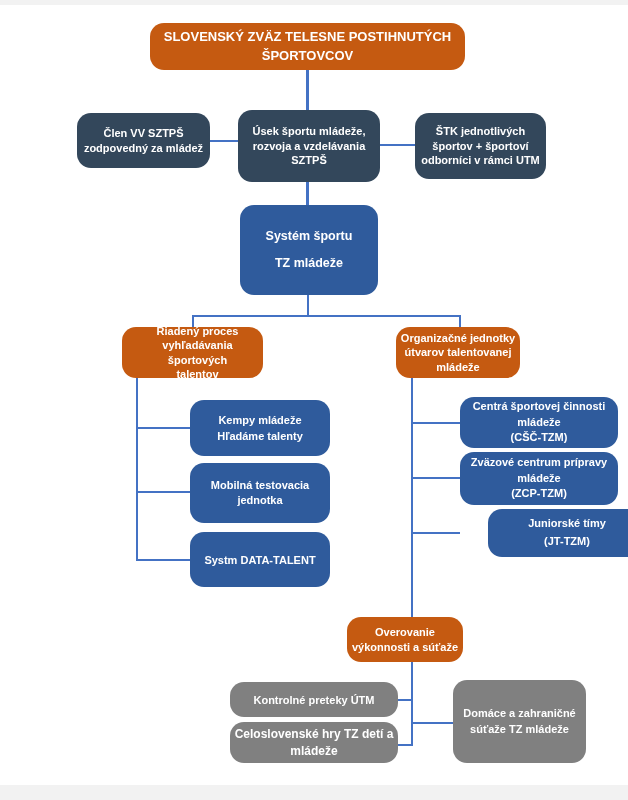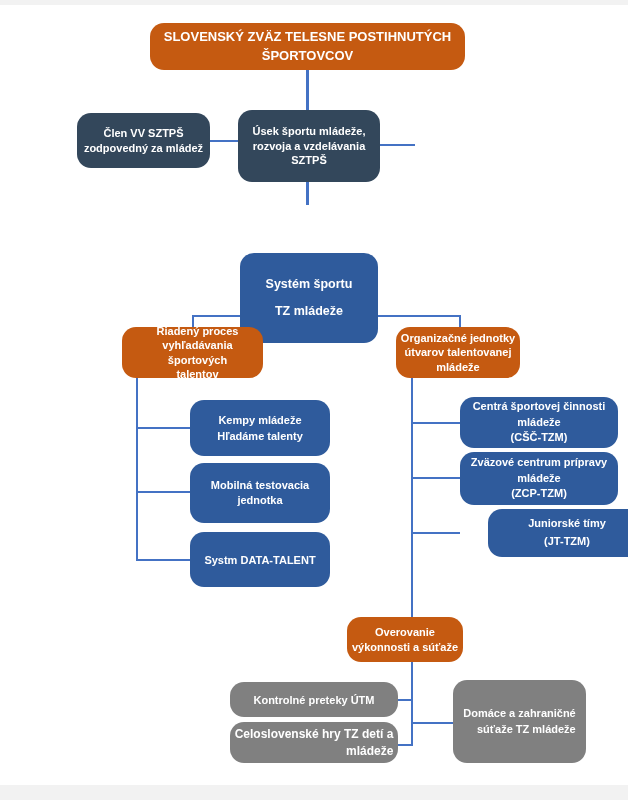--- a/index.html
+++ b/index.html
@@ -13,29 +13,29 @@
   #footer-strip { left:0; top:785px; width:628px; height:15px; }
 
   .node {
     position:absolute; display:flex; align-items:center; justify-content:center;
     text-align:center; color:#ffffff; font-weight:700; white-space:pre-line;
     box-sizing:border-box; padding:2px;border-radius:14px;
   }
   .orange { background:#C55A11; }
   .navy   { background:#33475B; }
   .blue   { background:#2F5B9C; }
-  .gray   { background:#808080;text-align:right; }
+  .gray   { background:#808080; }
 
   .conn { position:absolute; background:#4472C4; }
 
   #n-title        { left:150px; top:23px;  width:315px; height:47px; font-size:13px; line-height:1.45; padding:0; }
   #n-clen         { left:77px;  top:113px; width:133px; height:55px; font-size:11px; line-height:1.35; }
   #n-usek         { left:238px; top:110px; width:142px; height:72px; font-size:11px; line-height:1.35; }
   #n-stk          { left:415px; top:113px; width:131px; height:66px; font-size:11px; line-height:1.35; }
-  #n-system       { left:240px; top:205px; width:138px; height:90px; font-size:12.5px; line-height:2.2;margin-top:48px; }
+  #n-system       { left:240px; top:205px; width:138px; height:90px; font-size:12.5px; line-height:2.2; }
   #n-riadeny      { left:122px; top:327px; width:141px; height:51px; font-size:11px; line-height:1.3;padding-left:12px; }
   #n-organizacne  { left:396px; top:327px; width:124px; height:51px; font-size:11px; line-height:1.3; }
   #n-kempy        { left:190px; top:400px; width:140px; height:56px; font-size:11px; line-height:1.5; }
   #n-mobilna      { left:190px; top:463px; width:140px; height:60px; font-size:11px; line-height:1.4; }
   #n-datatalent   { left:190px; top:532px; width:140px; height:55px; font-size:11px; }
   #n-centra       { left:460px; top:397px; width:158px; height:51px; font-size:11px; line-height:1.45; }
   #n-zvazove      { left:460px; top:452px; width:158px; height:53px; font-size:11px; line-height:1.45;text-align:center; }
   #n-juniorske    { left:460px; top:509px; width:158px; height:48px; font-size:11px; line-height:1.6;margin-left:28px; }
   #n-overovanie   { left:347px; top:617px; width:116px; height:45px; font-size:11px; line-height:1.35; }
   #n-kontrolne    { left:230px; top:682px; width:168px; height:35px; font-size:11px; }
@@ -95,20 +95,23 @@
   <div id="n-title" class="node orange">SLOVENSKÝ ZVÄZ TELESNE POSTIHNUTÝCH
 ŠPORTOVCOV</div>
 
   <div id="n-clen" class="node navy">Člen VV SZTPŠ
 zodpovedný za mládež</div>
 
   <div id="n-usek" class="node navy">Úsek športu mládeže,
 rozvoja a vzdelávania
 SZTPŠ</div>
 
+  <div id="n-stk" class="node navy">ŠTK jednotlivých
+športov + športoví
+odborníci v rámci UTM</div>
 
   <div id="n-system" class="node blue">Systém športu
 TZ mládeže</div>
 
   <div id="n-riadeny" class="node orange">Riadený proces
 vyhľadávania športových
 talentov</div>
 
   <div id="n-organizacne" class="node orange">Organizačné jednotky
 útvarov talentovanej

